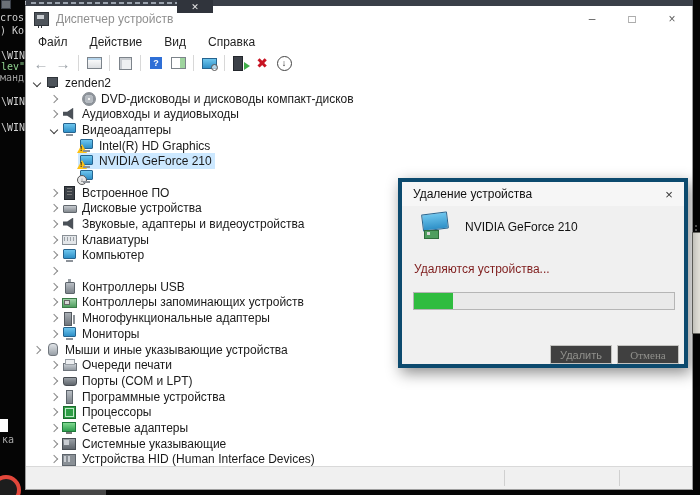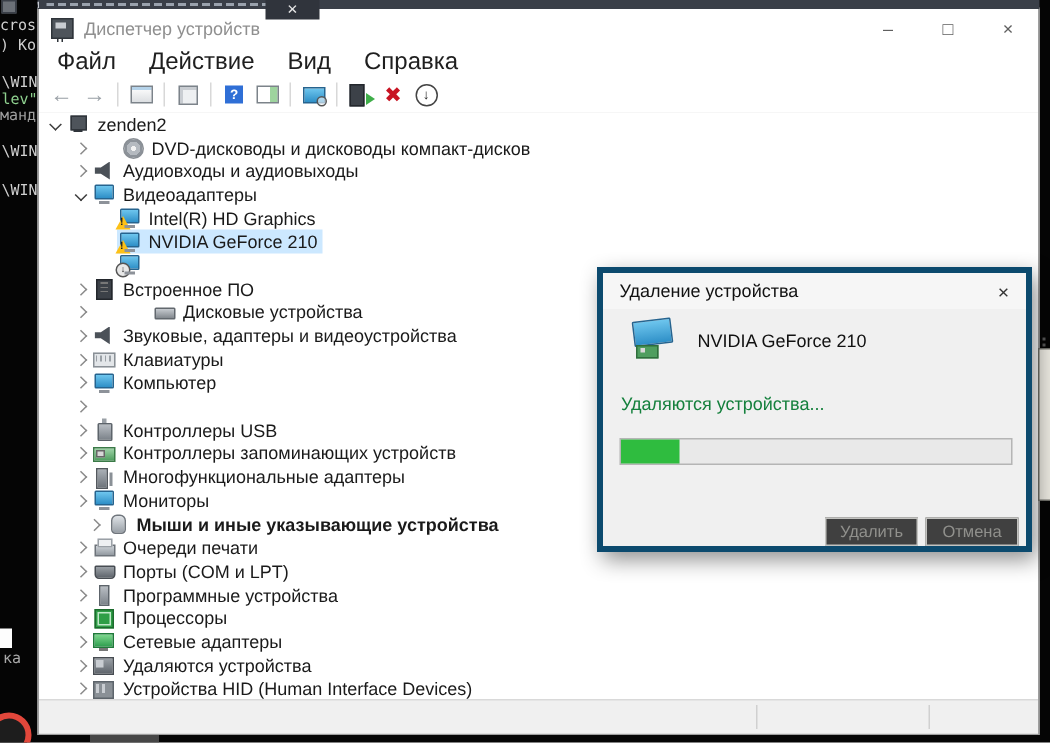--- a/index.html
+++ b/index.html
@@ -37,21 +37,21 @@
     border:1px solid #9e9e9e;box-sizing:border-box;z-index:2;
   }
   .dm-titlebar{height:26px;display:flex;align-items:center;background:#fff;}
   .dm-appicon{width:13px;height:12px;margin:0 7px 0 8px;position:relative;background:#4e545b;border:1px solid #2f343a;}
   .dm-appicon::before{content:"";position:absolute;left:2px;top:2px;width:7px;height:4px;background:#c9cdd2;}
   .dm-appicon::after{content:"";position:absolute;left:3px;bottom:-3px;width:1px;height:2px;background:#2f343a;box-shadow:3px 0 0 #2f343a;}
   .dm-title{font-size:12px;color:#8f8f8f;}
   .dm-controls{margin-left:auto;display:flex;height:26px;}
   .dm-ctl{width:40px;height:26px;display:flex;align-items:center;justify-content:center;color:#5f5f5f;font-size:12px;}
   .dm-menubar{height:19px;display:flex;align-items:center;padding-left:12px;background:#fff;}
-  .dm-menu-item{font-size:16px;color:#1f1f1f;margin-right:22px;}
+  .dm-menu-item{font-size:12px;color:#1f1f1f;margin-right:22px;}
   .dm-toolbar{height:24px;display:flex;align-items:center;padding-left:4px;background:#fff;border-bottom:1px solid #dcdcdc;}
   .tbi{width:20px;height:18px;display:flex;align-items:center;justify-content:center;position:relative;margin:0 1px;}
   .tb-sep{width:1px;height:16px;background:#d8d8d8;margin:0 4px;}
   .tbi.arrow{color:#9aa0a6;font-size:15px;font-weight:bold;}
   .tbi.win::before{content:"";width:13px;height:10px;background:linear-gradient(#fff,#dcdfe2);
     border:1px solid #7c838a;box-shadow:inset 0 2px 0 #b5d3ea;}
   .tbi.prop::before{content:"";width:11px;height:11px;background:#eef0f2;border:1px solid #7c838a;
     box-shadow:inset 0 2px 0 #c9cdd2,inset 2px 0 0 #c9cdd2;}
   .tbi.help::before{content:"?";width:12px;height:12px;background:#2f6fd6;color:#fff;font-size:9px;
     font-weight:bold;display:flex;align-items:center;justify-content:center;}
@@ -140,28 +140,28 @@
   .dlg-titlebar{height:24px;display:flex;align-items:center;background:#f6f6f6;}
   .dlg-title{font-size:12px;color:#111;margin-left:11px;}
   .dlg-close{margin-left:auto;width:30px;height:24px;display:flex;align-items:center;justify-content:center;
     color:#333;font-size:13px;}
   .dlg-devicon{position:absolute;left:18px;top:30px;width:32px;height:28px;}
   .dlg-devicon .scr{position:absolute;left:2px;top:1px;width:24px;height:15px;background:linear-gradient(#6ec6ee,#2e8fc7);
     border:1px solid #26648f;transform:rotate(-7deg);border-radius:1px;}
   .dlg-devicon .card{position:absolute;left:4px;bottom:1px;width:13px;height:7px;background:#4f9e5f;border:1px solid #2f6e3c;}
   .dlg-devicon .card::after{content:"";position:absolute;left:2px;top:1px;width:3px;height:3px;background:#d8d8d8;}
   .dlg-devname{position:absolute;left:63px;top:38px;font-size:12px;color:#111;}
-  .dlg-status{position:absolute;left:12px;top:80px;font-size:12px;color:#15803d;}
+  .dlg-status{position:absolute;left:12px;top:80px;font-size:12px;color:#7f1d1d;}
   .dlg-progress{position:absolute;left:11px;top:110px;width:262px;height:18px;background:#e9e9e9;
     border:1px solid #b5b5b5;box-sizing:border-box;}
   .dlg-progress-fill{height:100%;}
   .dlg-btn{position:absolute;top:163px;height:19px;font-size:11px;display:flex;align-items:center;justify-content:center;
     background:#404040;border:1px solid #c3c3c0;color:#90908c;box-sizing:border-box;}
   .dlg-btn.b0{left:148px;width:62px;}
-  .dlg-btn.b1{left:215px;width:62px;}
+  .dlg-btn.b1{left:215px;width:62px;font-family:Liberation Serif, serif;}
 </style>
 </head>
 <body>
 
 <div id="console-frags">
     <span class="console-frag" style="left: 0px; top: 12px; color: rgb(207, 207, 207);">cros</span>
     <span class="console-frag" style="left: 0px; top: 25px; color: rgb(207, 207, 207);">) Ко</span>
     <span class="console-frag" style="left: 1px; top: 50px; color: rgb(207, 207, 207);">\WIN</span>
     <span class="console-frag" style="left: 1px; top: 61px; color: rgb(143, 209, 143);">lev"</span>
     <span class="console-frag" style="left: 0px; top: 72px; color: rgb(159, 159, 159);">манд</span>
@@ -279,21 +279,21 @@
       </div>
       <div class="trow" style="padding-left: 21px;">
         <span class="chev closed">
           <i></i>
         </span>
         <span class="tsel">
           <span class="ti ti-firmware"></span>
           <span>Встроенное ПО</span>
         </span>
       </div>
-      <div class="trow" style="padding-left: 21px; gap: 40px;">
+      <div class="trow" style="padding-left: 21px;">
         <span class="chev closed">
           <i></i>
         </span>
         <span class="tsel">
           <span class="ti ti-disk"></span>
           <span>Дисковые устройства</span>
         </span>
       </div>
       <div class="trow" style="padding-left: 21px;">
         <span class="chev closed">
@@ -356,21 +356,21 @@
       </div>
       <div class="trow" style="padding-left: 21px;">
         <span class="chev closed">
           <i></i>
         </span>
         <span class="tsel">
           <span class="ti ti-monitor m"></span>
           <span>Мониторы</span>
         </span>
       </div>
-      <div class="trow" style="padding-left: 30px; font-weight: bold;">
+      <div class="trow" style="padding-left: 4px;">
         <span class="chev closed">
           <i></i>
         </span>
         <span class="tsel">
           <span class="ti ti-mouse"></span>
           <span>Мыши и иные указывающие устройства</span>
         </span>
       </div>
       <div class="trow" style="padding-left: 21px;">
         <span class="chev closed">
@@ -416,21 +416,21 @@
           <span class="ti ti-network"></span>
           <span>Сетевые адаптеры</span>
         </span>
       </div>
       <div class="trow" style="padding-left: 21px;">
         <span class="chev closed">
           <i></i>
         </span>
         <span class="tsel">
           <span class="ti ti-system"></span>
-          <span>Удаляются устройства</span>
+          <span>Системные указывающие</span>
         </span>
       </div>
       <div class="trow" style="padding-left: 21px;">
         <span class="chev closed">
           <i></i>
         </span>
         <span class="tsel">
           <span class="ti ti-hid"></span>
           <span>Устройства HID (Human Interface Devices)</span>
         </span>

